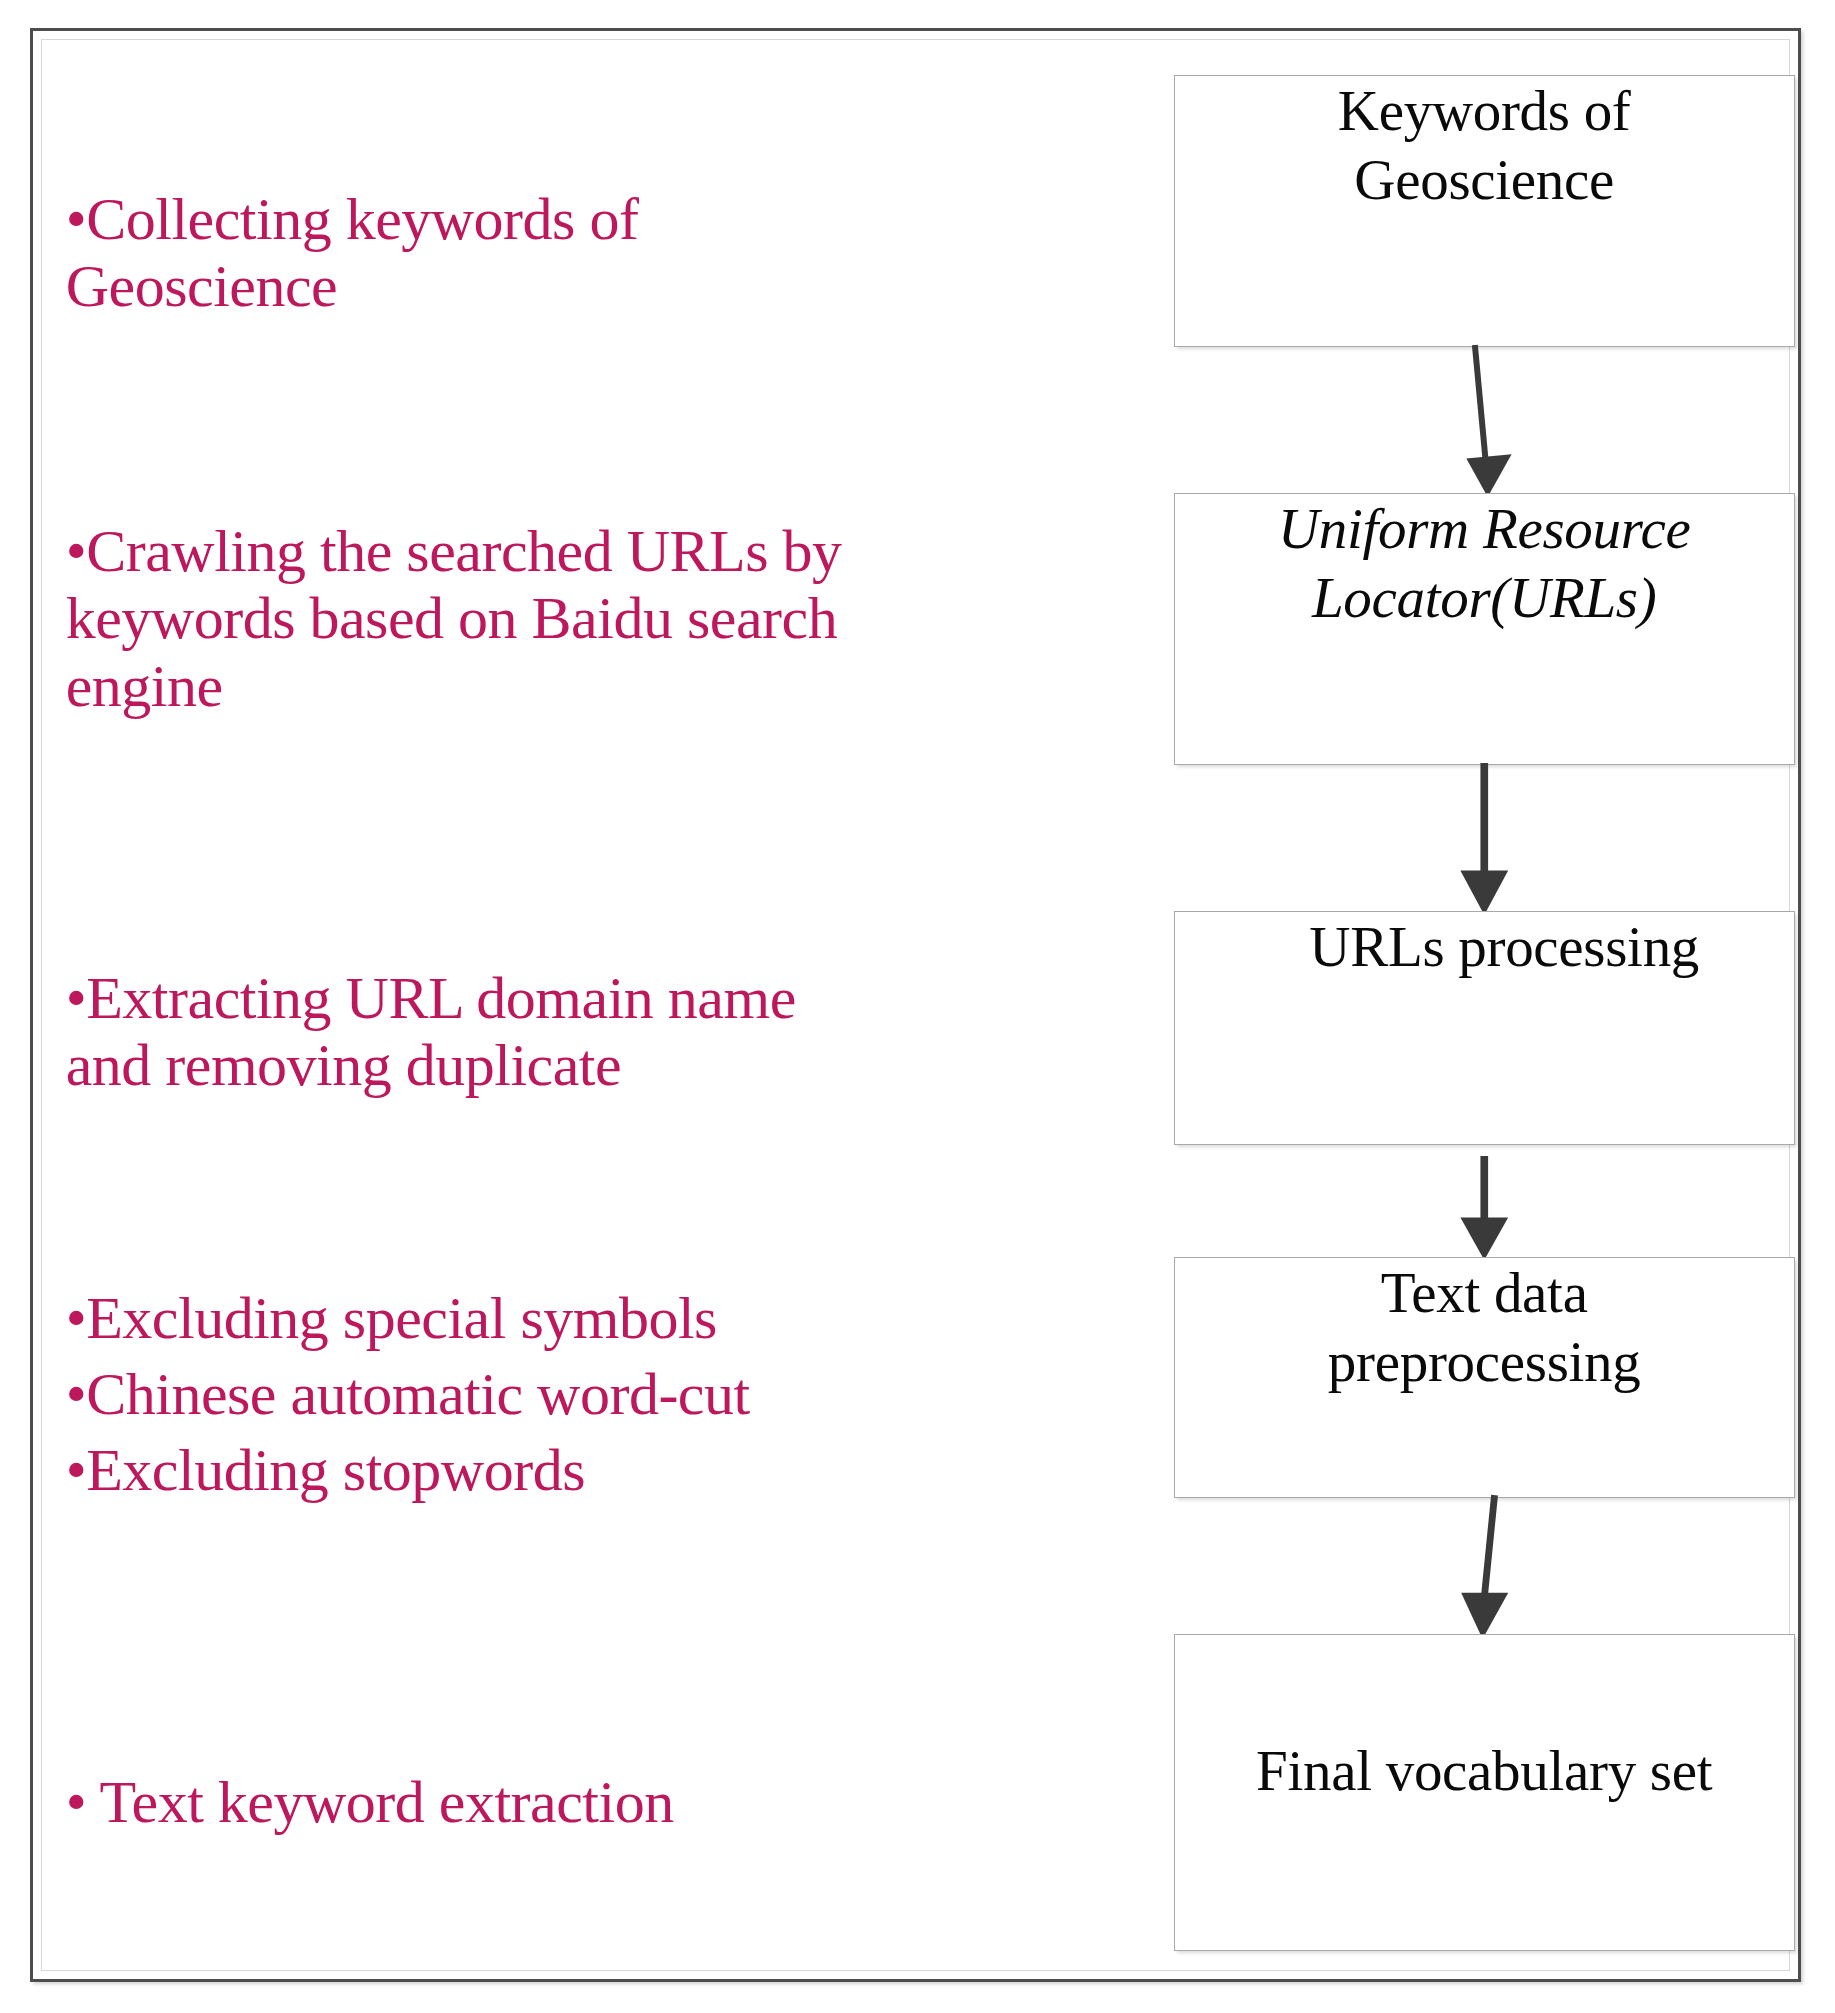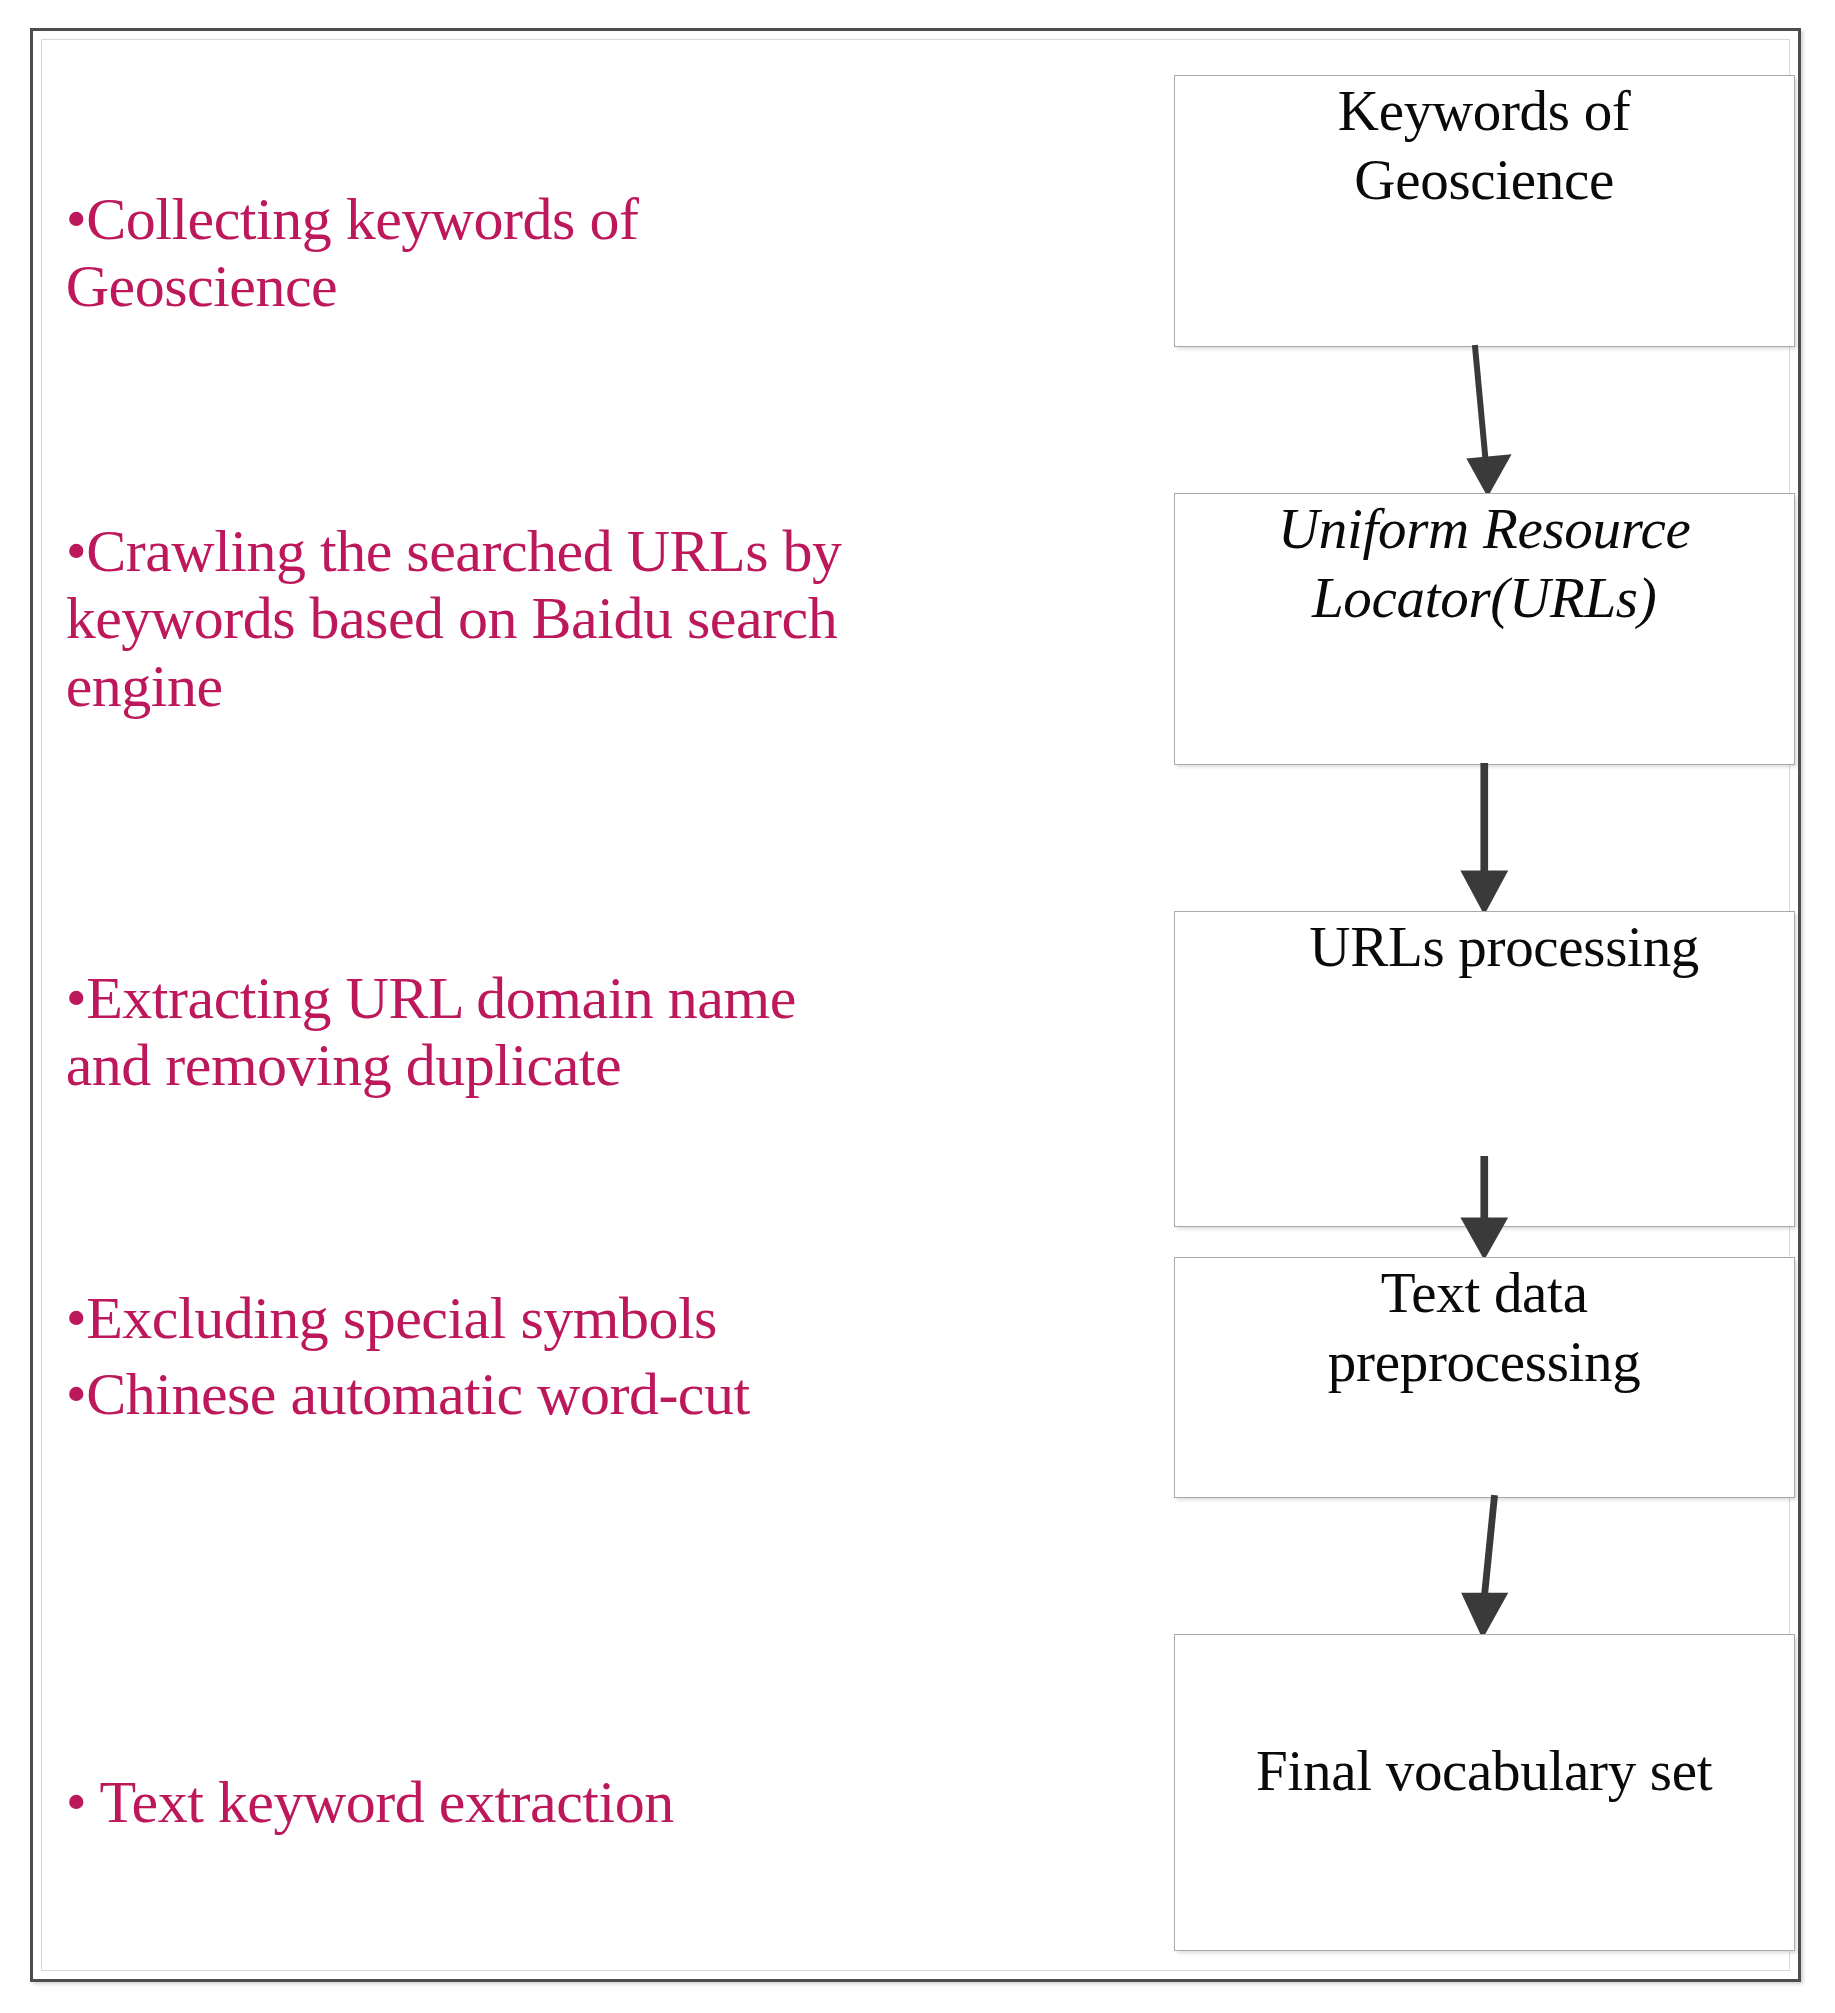--- a/index.html
+++ b/index.html
@@ -103,21 +103,21 @@
     font-size: 57px;
     line-height: 1.22;
     letter-spacing: -0.3px;
     color: #0a0a0a;
     padding: 0 19px;
     white-space: pre-line;
   }
 
   #flow-node-1 { top: 35px;   height: 272px; }
   #flow-node-2 { top: 453px;  height: 272px; font-style: italic; }
-  #flow-node-3 { top: 871px; height: 316px; padding-left: 40px; }
+  #flow-node-3 { top: 871px; height: 234px; padding-left: 40px; }
   #flow-node-4 { top: 1217px; height: 241px; }
   #flow-node-5 { top: 1594px; height: 317px; }
 
   #flow-node-5 .flow-node-label {
     align-self: flex-start;
     margin-top: 101px;
   }
 
   
   .flow-arrow {
@@ -155,20 +155,21 @@
         </div>
 
         <div class="step-block" id="step-block-3">
           <span class="step-line">•Extracting URL domain name
 and removing duplicate</span>
         </div>
 
         <div class="step-block" id="step-block-4">
           <span class="step-line">•Excluding special symbols</span>
           <span class="step-line">•Chinese automatic word-cut</span>
+          <span class="step-line">•Excluding stopwords</span>
         </div>
 
         <div class="step-block" id="step-block-5">
           <span class="step-line">• Text keyword extraction</span>
         </div>
 
       </div>
 
       <div id="flow-column">
 

